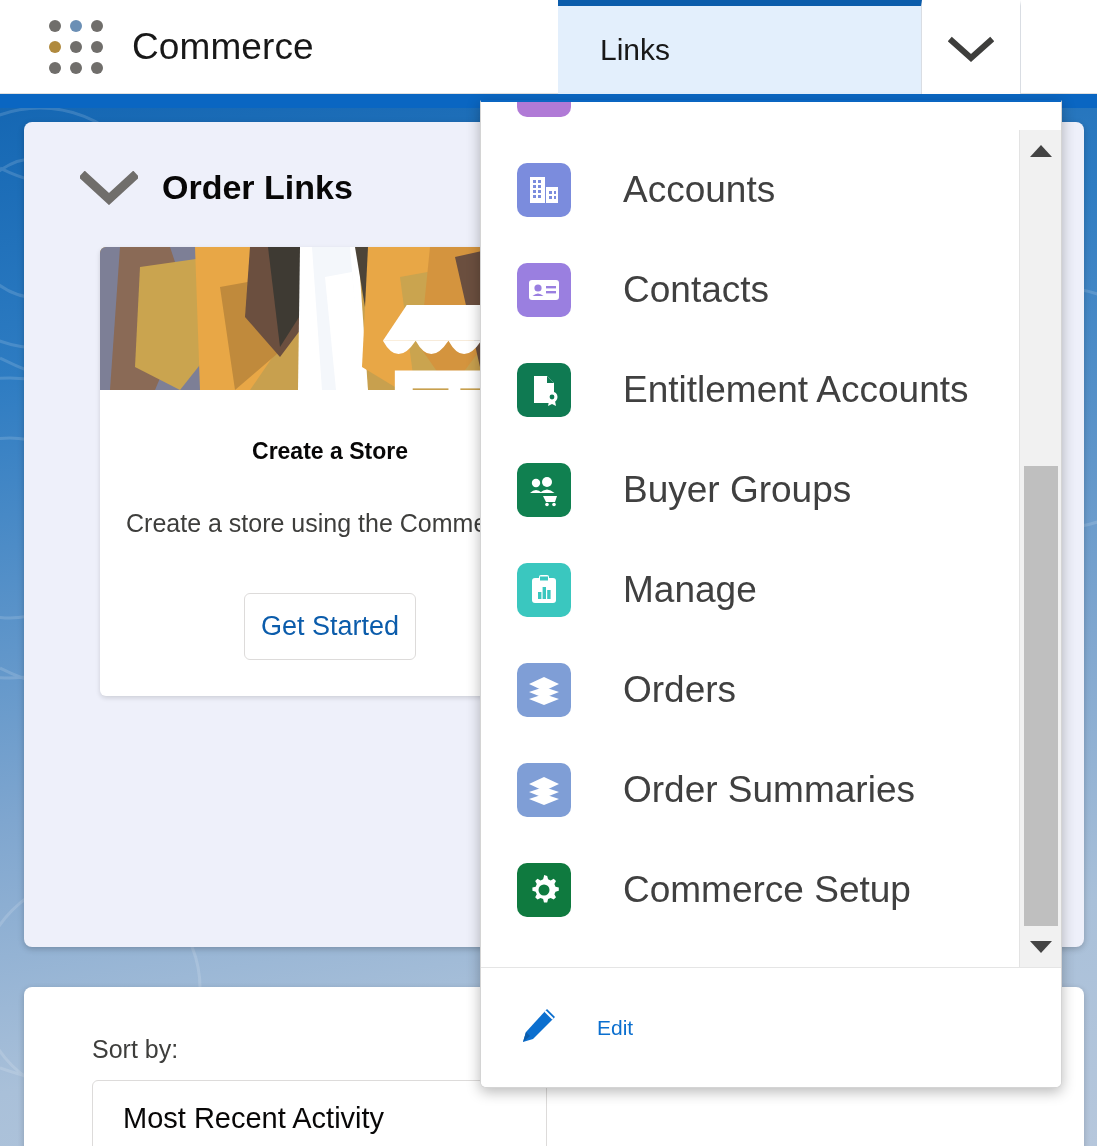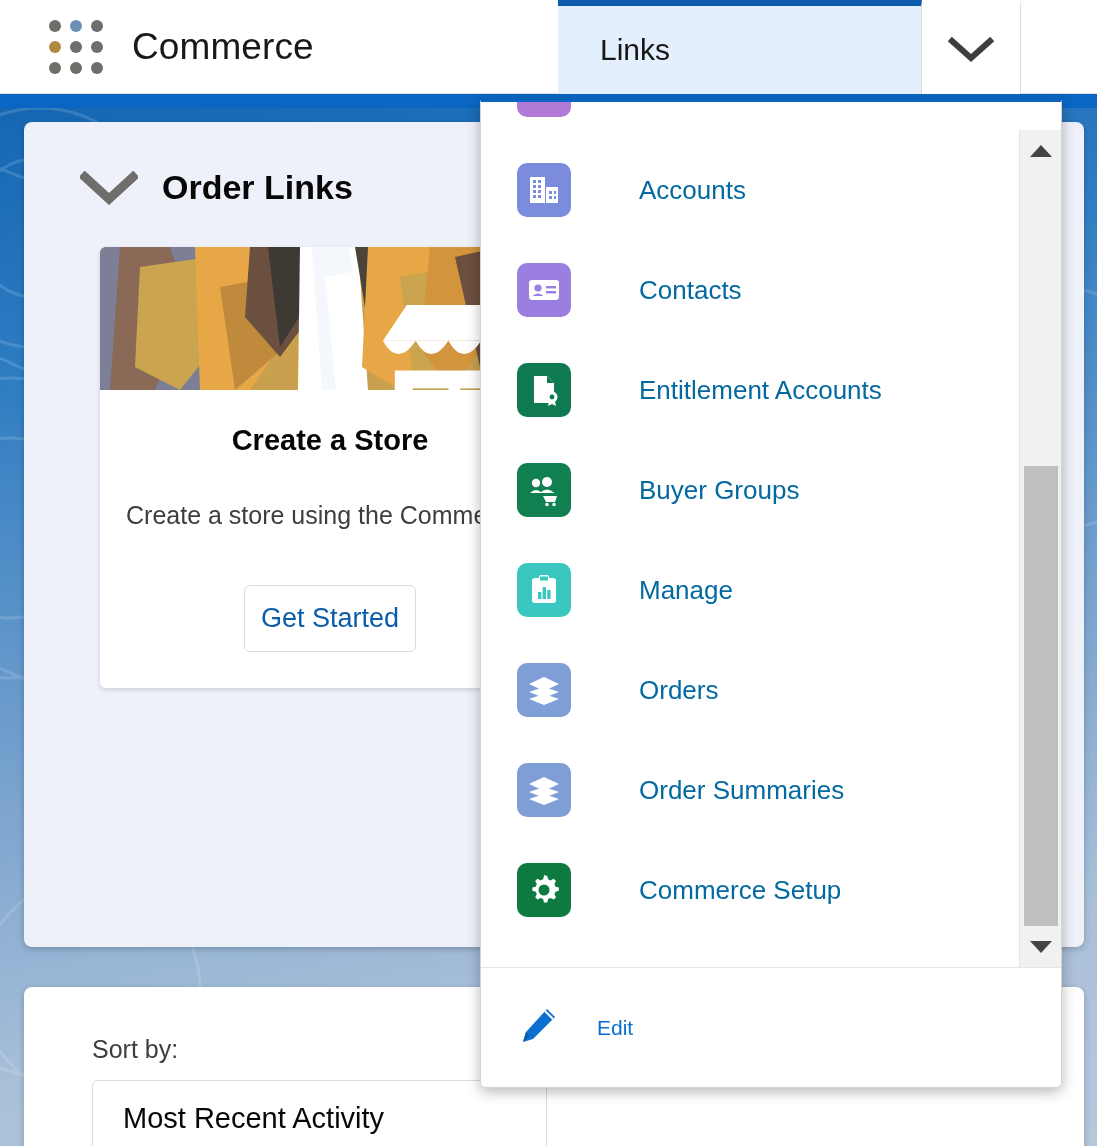--- a/index.html
+++ b/index.html
@@ -102,21 +102,21 @@
     background: #ffffff;
     border-radius: 6px;
     box-shadow: 0 2px 5px rgba(0,0,0,.14);
     overflow: hidden;
     flex: 0 0 auto;
   }
   .card-illus { position: relative; width: 100%; height: 143px; overflow: hidden; }
   .card-illus svg { display: block; width: 100%; height: 143px; }
   .store-badge { position: absolute; right: 34px; top: 52px; }
   .card-body { padding: 34px 26px 36px; text-align: center; }
-  .card-title { font-size: 29px; font-weight: bold; color: #080707; white-space: nowrap; }
+  .card-title { font-size: 23px; font-weight: bold; color: #080707; white-space: nowrap; margin-top: 14px; }
   .card-desc { margin-top: 42px; font-size: 25px; color: #3e3e3c; line-height: 1.35; white-space: nowrap; }
   .card-actions { margin-top: 52px; display: flex; justify-content: center; }
   .btn-outline {
     border: 1px solid #dddbda;
     border-radius: 6px;
     background: #ffffff;
     color: #0b5cab;
     font-size: 27px;
     padding: 17px 16px;
     cursor: pointer;
@@ -166,21 +166,21 @@
     padding-left: 36px;
     cursor: pointer;
   }
   .dd-icon {
     width: 54px; height: 54px;
     border-radius: 10px;
     display: flex; align-items: center; justify-content: center;
     flex: 0 0 auto;
   }
   .dd-icon svg { display: block; }
-  .dd-label { margin-left: 68px; font-size: 26px; color: #0369a1; white-space: nowrap; }
+  .dd-label { margin-left: 52px; font-size: 37px; color: #404040; white-space: nowrap; }
 
   
   .dd-scrollbar {
     position: absolute; right: 0; top: 28px;
     width: 42px; height: 838px;
     background: #f1f1f1;
     border-left: 1px solid #e3e3e3;
   }
   .sb-arrow { height: 42px; display: flex; align-items: center; justify-content: center; cursor: pointer; }
   .sb-thumb {

